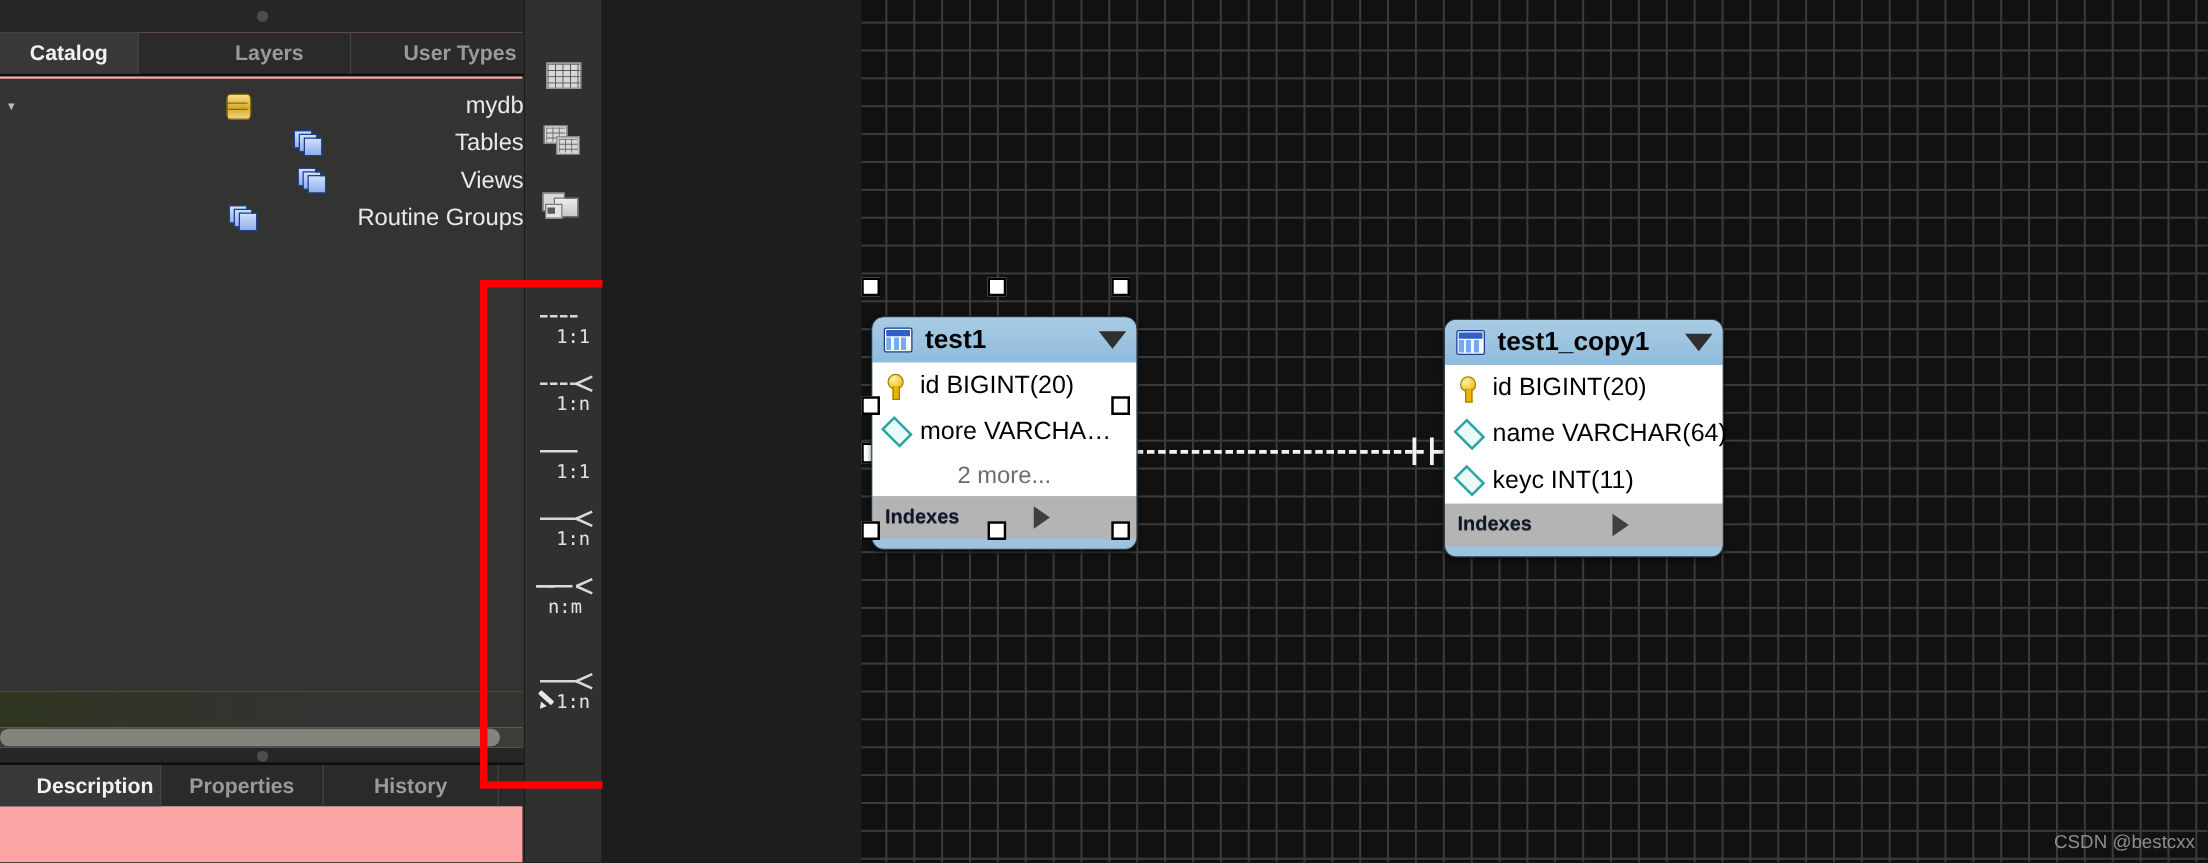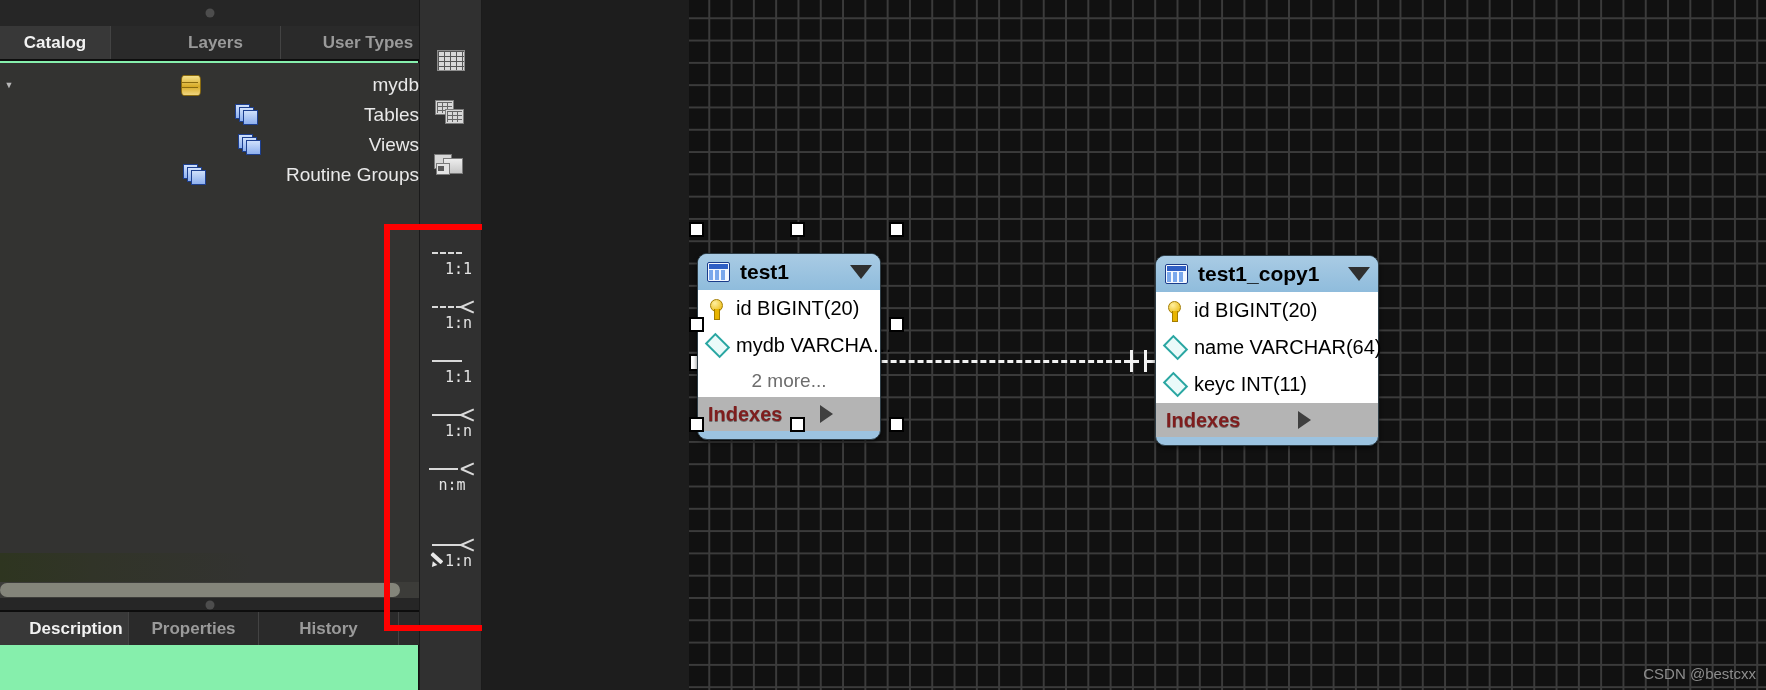--- a/index.html
+++ b/index.html
@@ -8,21 +8,21 @@
     width: 1766px; height: 690px;
     background: #1a1a1a;
     font-family: "Liberation Sans", sans-serif;
     overflow: hidden;
   }
   #app { position: relative; width: 1766px; height: 690px; }
 
   
   #left-panel {
     position: absolute; left: 0; top: 0; width: 419px; height: 690px;
-    background: #86efac; border-right: 1px solid #111;
+    background: #fca5a5; border-right: 1px solid #111;
   }
   .splitter-top {
     position: absolute; left: 0; top: 0; width: 419px; height: 26px;
     background: #262626;
   }
   .splitter-dot {
     position: absolute; left: 50%; top: 50%;
     transform: translate(-50%,-50%);
     width: 9px; height: 9px; border-radius: 50%; background: #4d4d4d;
   }
@@ -295,21 +295,21 @@
     border: 2px solid #2aa6a2; background: #eafaf9;
   }
   .eer-more {
     height: 33px; display: flex; align-items: center; justify-content: center;
     font-size: 19px; color: #6d6d6d;
   }
   .eer-idx {
     height: 34px; display: flex; align-items: center;
     padding: 0 10px 0 10px;
     background: #b4b4b4;
-    font-size: 20px; font-weight: bold; color: #7f1d1d;
+    font-size: 16px; font-weight: bold; color: #0f172a;
     text-shadow: 0 1px 0 #6f6f6f;
   }
   .eer-idx span { flex: 1 1 auto; }
   .idx-caret {
     width: 0; height: 0;
     border-top: 9px solid transparent;
     border-bottom: 9px solid transparent;
     border-left: 13px solid #3f3f3f;
   }
   .handle {
@@ -493,34 +493,34 @@
     <div>
       <div class="conn-box" style="left:0px;top:354px"></div>
       <div class="conn-crow" style="left:17px;top:351px"></div>
       <div class="conn-tick" style="left:37px;top:350px"></div>
       <div class="conn-line" style="left:40px;top:360px;width:410px"></div>
       <div class="conn-tick" style="left:441px;top:350px"></div>
       <div class="conn-tick" style="left:455px;top:350px"></div>
       <div class="conn-line" style="left:455px;top:360px;width:16px;border-top-style:solid"></div>
     </div>
 
-    <div class="eer" style="left:8px; top:253px; width:184px;">
+    <div class="eer" style="left:8px; top:253px; width:213px;">
       <div class="eer-head">
         <span class="eer-ico"></span>
         <span class="eer-title">test1</span>
         <span class="eer-caret"></span>
       </div>
       <div class="eer-body">
         <div class="eer-col">
           <span class="col-key"></span>
           <span>id BIGINT(20)</span>
         </div>
         <div class="eer-col">
           <span class="col-dia"></span>
-          <span>mydb VARCHA…</span>
+          <span>more VARCHA…</span>
         </div>
         <div class="eer-more">2 more...</div>
       </div>
       <div class="eer-idx">
         <span>Indexes</span>
         <span class="idx-caret"></span>
       </div>
     </div>
 
     <div>

